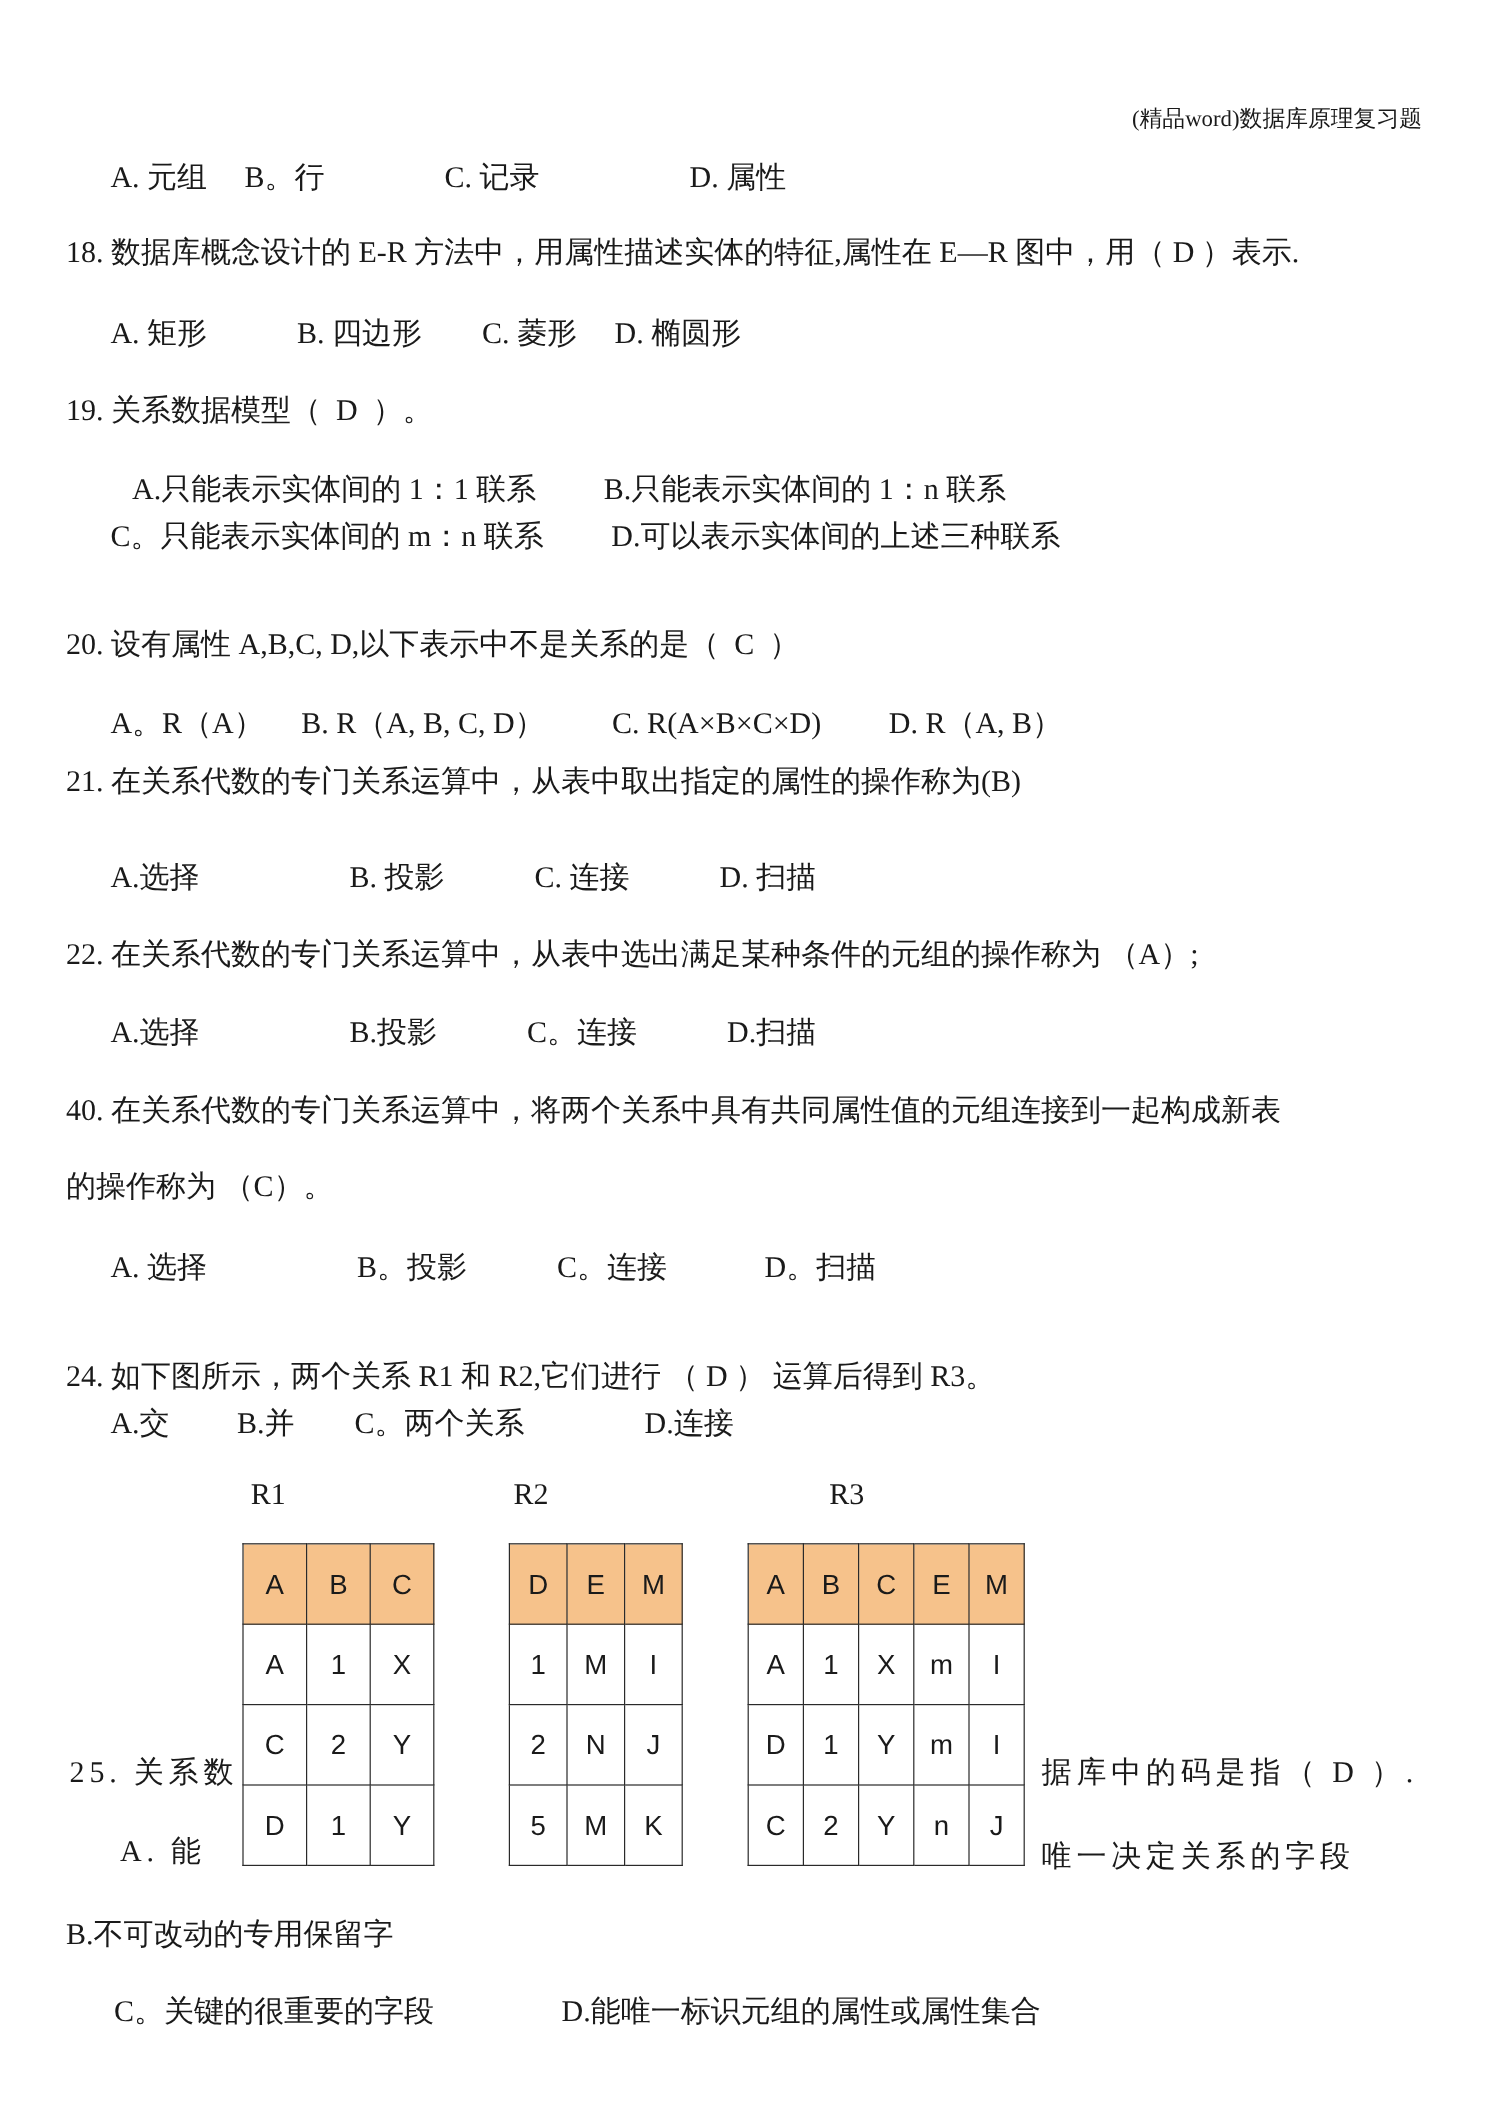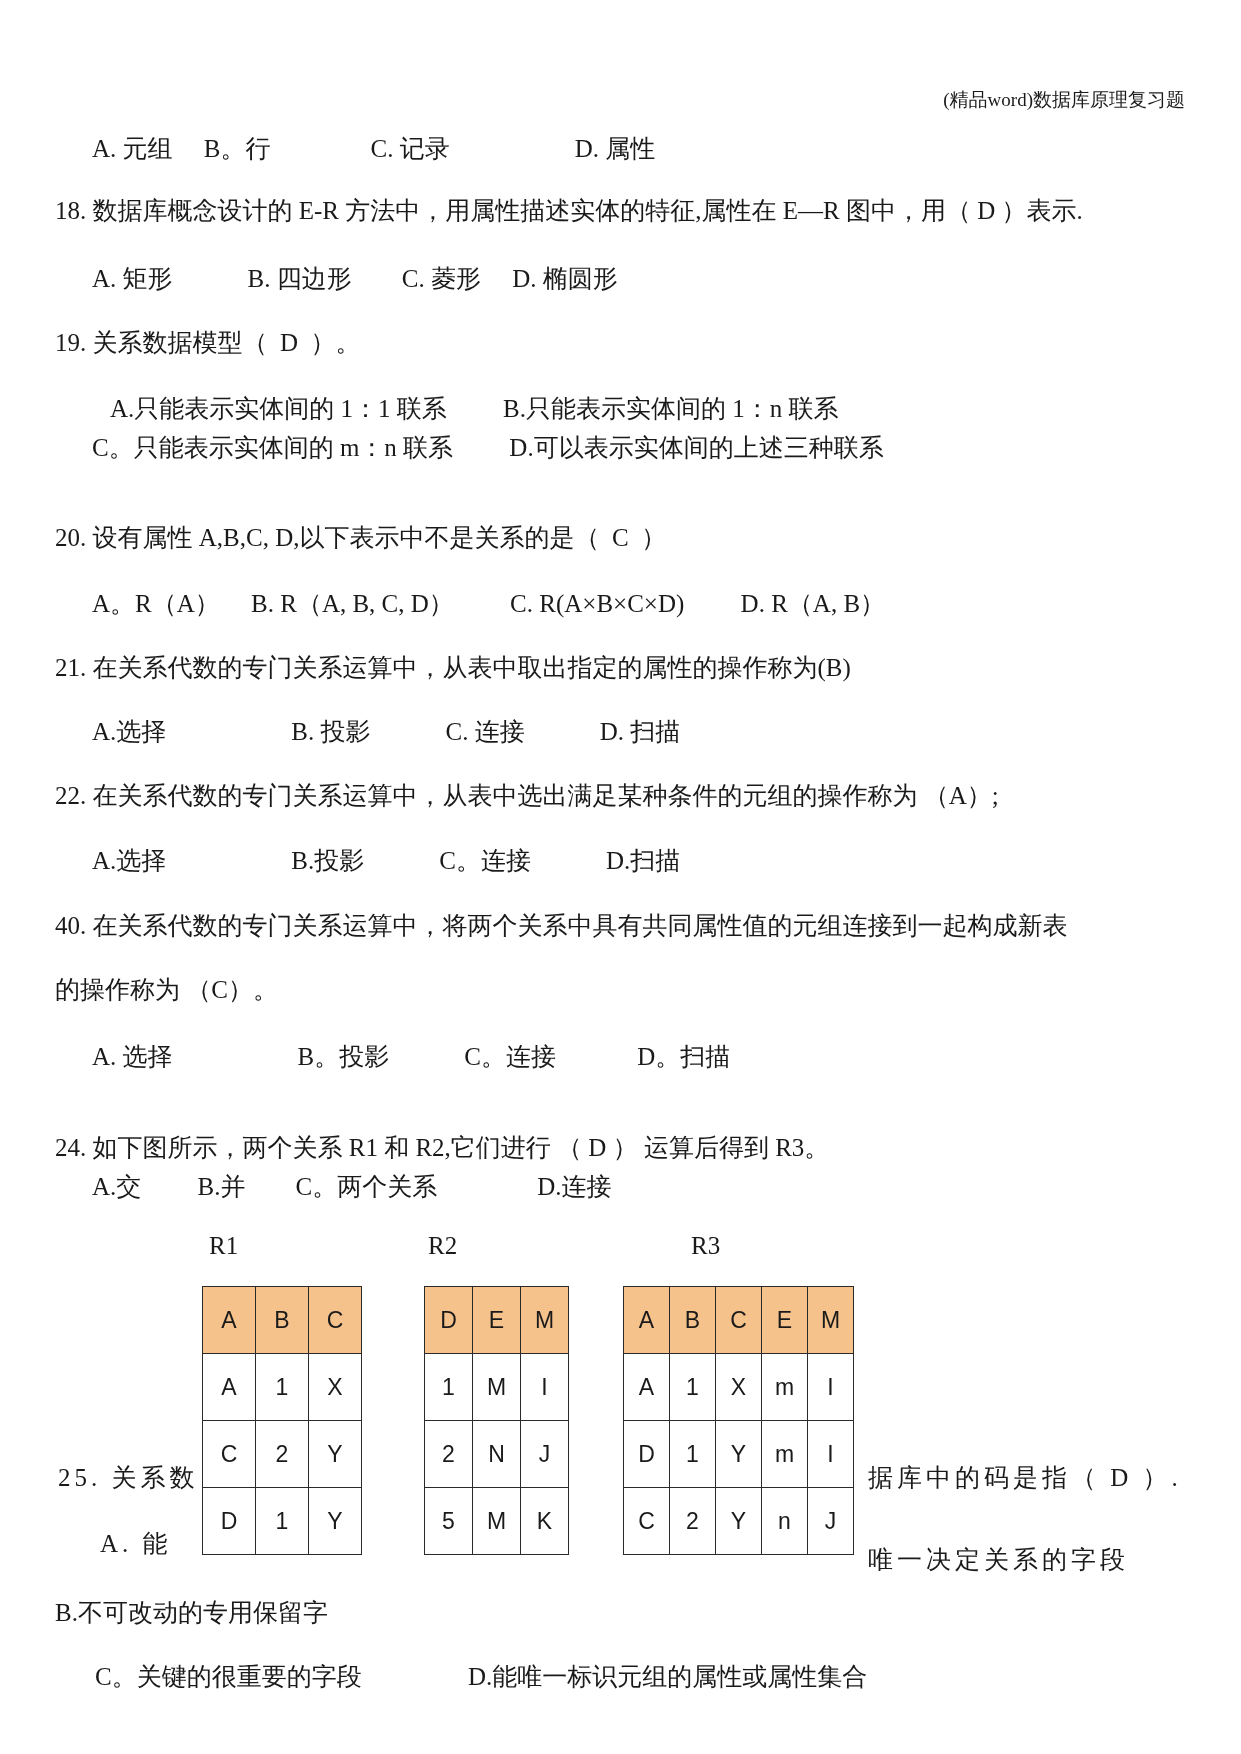--- a/index.html
+++ b/index.html
@@ -36,21 +36,21 @@
 <div class="line" style="top:195px;left:55px;">18. 数据库概念设计的 E-R 方法中，用属性描述实体的特征,属性在 E—R 图中，用（ D ）表示.</div>
 <div class="line" style="top:263px;left:92px;">A. 矩形　　　B. 四边形　　C. 菱形　 D. 椭圆形</div>
 
 <div class="line" style="top:327px;left:55px;">19. 关系数据模型（  D  ）。</div>
 <div class="line" style="top:393px;left:92px;margin-left:18px;">A.只能表示实体间的 1：1 联系　　 B.只能表示实体间的 1：n 联系</div>
 <div class="line" style="top:432px;left:92px;">C。只能表示实体间的 m：n 联系　　 D.可以表示实体间的上述三种联系</div>
 
 <div class="line" style="top:522px;left:55px;">20. 设有属性 A,B,C, D,以下表示中不是关系的是（  C  ）</div>
 <div class="line" style="top:588px;left:92px;text-align:right;">A。R（A）　 B. R（A, B, C, D）　　 C. R(A×B×C×D)　　 D. R（A, B）</div>
 
-<div class="line" style="top:652px;left:55px;">21. 在关系代数的专门关系运算中，从表中取出指定的属性的操作称为(B)</div>
+<div class="line" style="top:636px;left:55px;">21. 在关系代数的专门关系运算中，从表中取出指定的属性的操作称为(B)</div>
 <div class="line" style="top:716px;left:92px;">A.选择　　　　　B. 投影　　　C. 连接　　　D. 扫描</div>
 
 <div class="line" style="top:780px;left:55px;">22. 在关系代数的专门关系运算中，从表中选出满足某种条件的元组的操作称为 （A）;</div>
 <div class="line" style="top:845px;left:92px;">A.选择　　　　　B.投影　　　C。连接　　　D.扫描</div>
 
 <div class="line" style="top:910px;left:55px;">40. 在关系代数的专门关系运算中，将两个关系中具有共同属性值的元组连接到一起构成新表</div>
 <div class="line" style="top:974px;left:55px;">的操作称为 （C）。</div>
 <div class="line" style="top:1041px;left:92px;">A. 选择　　　　　B。投影　　　C。连接　　　 D。扫描</div>
 
 <div class="line" style="top:1106px;left:55px;margin-top:26px;">24. 如下图所示，两个关系 R1 和 R2,它们进行 （ D ） 运算后得到 R3。</div>
@@ -143,16 +143,16 @@
           <td>n</td>
           <td>J</td>
         </tr>
       </tbody>
     </table>
   </div>
 
 <div class="line spaced" style="top:1462px;left:58px;">25. 关系数</div>
 <div class="line spaced" style="top:1462px;left:868px;">据库中的码是指（ D ）.</div>
 <div class="line spaced" style="top:1528px;left:100px;">A. 能</div>
-<div class="line spaced" style="top:1532px;left:868px;margin-top:12px;">唯一决定关系的字段</div>
+<div class="line spaced" style="top:1532px;left:868px;">唯一决定关系的字段</div>
 <div class="line" style="top:1597px;left:55px;">B.不可改动的专用保留字</div>
 <div class="line" style="top:1661px;left:95px;">C。关键的很重要的字段</div>
 <div class="line" style="top:1661px;left:468px;">D.能唯一标识元组的属性或属性集合</div>
 
 </body></html>

